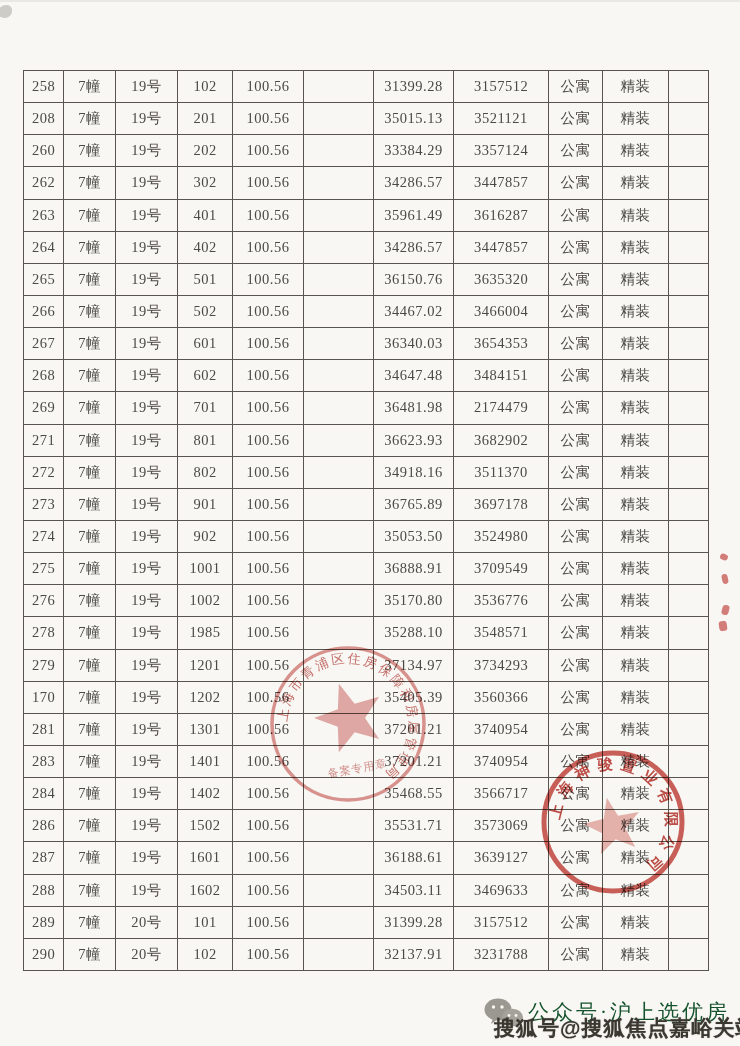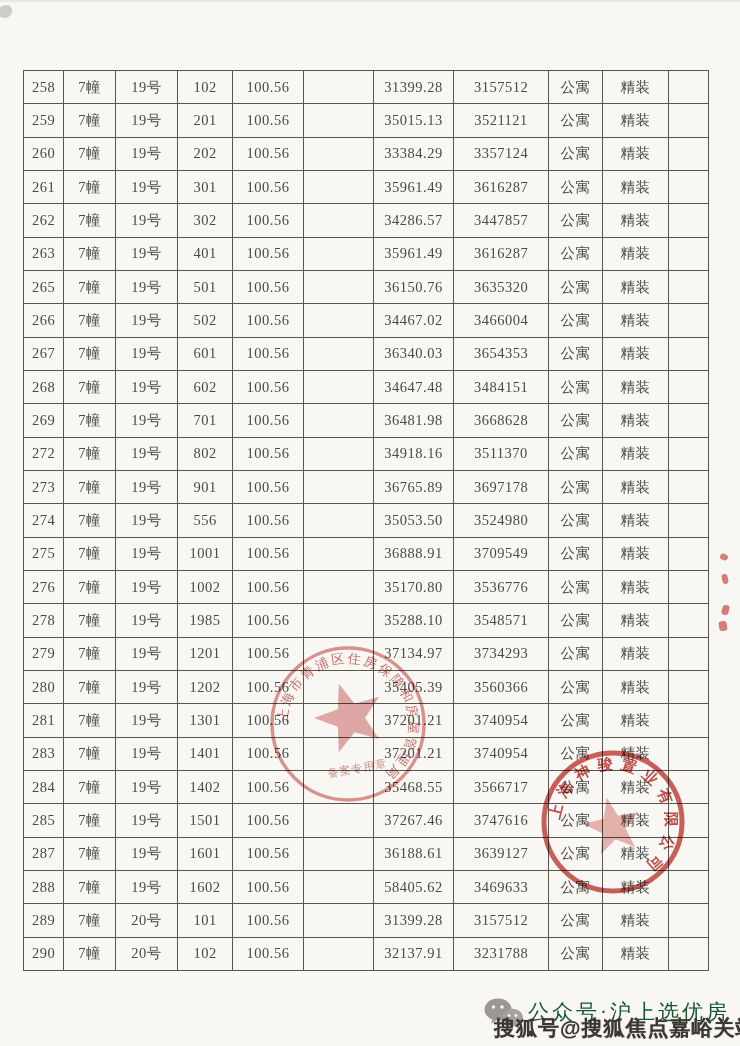--- a/index.html
+++ b/index.html
@@ -81,21 +81,21 @@
       <td>100.56</td>
       <td></td>
       <td>31399.28</td>
       <td>3157512</td>
       <td>公寓</td>
       <td>精装</td>
       <td></td>
     </tr>
 
     <tr>
-      <td>259</td>
+      <td>208</td>
       <td>7幢</td>
       <td>19号</td>
       <td>201</td>
       <td>100.56</td>
       <td></td>
       <td>35015.13</td>
       <td>3521121</td>
       <td>公寓</td>
       <td>精装</td>
       <td></td>
@@ -108,64 +108,64 @@
       <td>202</td>
       <td>100.56</td>
       <td></td>
       <td>33384.29</td>
       <td>3357124</td>
       <td>公寓</td>
       <td>精装</td>
       <td></td>
     </tr>
 
-    <tr>
-      <td>261</td>
-      <td>7幢</td>
-      <td>19号</td>
-      <td>301</td>
+
+    <tr>
+      <td>262</td>
+      <td>7幢</td>
+      <td>19号</td>
+      <td>302</td>
+      <td>100.56</td>
+      <td></td>
+      <td>34286.57</td>
+      <td>3447857</td>
+      <td>公寓</td>
+      <td>精装</td>
+      <td></td>
+    </tr>
+
+    <tr>
+      <td>263</td>
+      <td>7幢</td>
+      <td>19号</td>
+      <td>401</td>
       <td>100.56</td>
       <td></td>
       <td>35961.49</td>
       <td>3616287</td>
       <td>公寓</td>
       <td>精装</td>
       <td></td>
     </tr>
 
     <tr>
-      <td>262</td>
-      <td>7幢</td>
-      <td>19号</td>
-      <td>302</td>
+      <td>264</td>
+      <td>7幢</td>
+      <td>19号</td>
+      <td>402</td>
       <td>100.56</td>
       <td></td>
       <td>34286.57</td>
       <td>3447857</td>
       <td>公寓</td>
       <td>精装</td>
       <td></td>
     </tr>
 
     <tr>
-      <td>263</td>
-      <td>7幢</td>
-      <td>19号</td>
-      <td>401</td>
-      <td>100.56</td>
-      <td></td>
-      <td>35961.49</td>
-      <td>3616287</td>
-      <td>公寓</td>
-      <td>精装</td>
-      <td></td>
-    </tr>
-
-
-    <tr>
       <td>265</td>
       <td>7幢</td>
       <td>19号</td>
       <td>501</td>
       <td>100.56</td>
       <td></td>
       <td>36150.76</td>
       <td>3635320</td>
       <td>公寓</td>
       <td>精装</td>
@@ -215,27 +215,40 @@
     </tr>
 
     <tr>
       <td>269</td>
       <td>7幢</td>
       <td>19号</td>
       <td>701</td>
       <td>100.56</td>
       <td></td>
       <td>36481.98</td>
-      <td>3668628</td>
-      <td>公寓</td>
-      <td>精装</td>
-      <td></td>
-    </tr>
-
-
+      <td>2174479</td>
+      <td>公寓</td>
+      <td>精装</td>
+      <td></td>
+    </tr>
+
+
+    <tr>
+      <td>271</td>
+      <td>7幢</td>
+      <td>19号</td>
+      <td>801</td>
+      <td>100.56</td>
+      <td></td>
+      <td>36623.93</td>
+      <td>3682902</td>
+      <td>公寓</td>
+      <td>精装</td>
+      <td></td>
+    </tr>
 
     <tr>
       <td>272</td>
       <td>7幢</td>
       <td>19号</td>
       <td>802</td>
       <td>100.56</td>
       <td></td>
       <td>34918.16</td>
       <td>3511370</td>
@@ -255,21 +268,21 @@
       <td>3697178</td>
       <td>公寓</td>
       <td>精装</td>
       <td></td>
     </tr>
 
     <tr>
       <td>274</td>
       <td>7幢</td>
       <td>19号</td>
-      <td>556</td>
+      <td>902</td>
       <td>100.56</td>
       <td></td>
       <td>35053.50</td>
       <td>3524980</td>
       <td>公寓</td>
       <td>精装</td>
       <td></td>
     </tr>
 
     <tr>
@@ -323,21 +336,21 @@
       <td>100.56</td>
       <td></td>
       <td>37134.97</td>
       <td>3734293</td>
       <td>公寓</td>
       <td>精装</td>
       <td></td>
     </tr>
 
     <tr>
-      <td>280</td>
+      <td>170</td>
       <td>7幢</td>
       <td>19号</td>
       <td>1202</td>
       <td>100.56</td>
       <td></td>
       <td>35405.39</td>
       <td>3560366</td>
       <td>公寓</td>
       <td>精装</td>
       <td></td>
@@ -379,34 +392,34 @@
       <td>1402</td>
       <td>100.56</td>
       <td></td>
       <td>35468.55</td>
       <td>3566717</td>
       <td>公寓</td>
       <td>精装</td>
       <td></td>
     </tr>
 
-    <tr>
-      <td>285</td>
-      <td>7幢</td>
-      <td>19号</td>
-      <td>1501</td>
-      <td>100.56</td>
-      <td></td>
-      <td>37267.46</td>
-      <td>3747616</td>
-      <td>公寓</td>
-      <td>精装</td>
-      <td></td>
-    </tr>
-
+
+    <tr>
+      <td>286</td>
+      <td>7幢</td>
+      <td>19号</td>
+      <td>1502</td>
+      <td>100.56</td>
+      <td></td>
+      <td>35531.71</td>
+      <td>3573069</td>
+      <td>公寓</td>
+      <td>精装</td>
+      <td></td>
+    </tr>
 
     <tr>
       <td>287</td>
       <td>7幢</td>
       <td>19号</td>
       <td>1601</td>
       <td>100.56</td>
       <td></td>
       <td>36188.61</td>
       <td>3639127</td>
@@ -415,21 +428,21 @@
       <td></td>
     </tr>
 
     <tr>
       <td>288</td>
       <td>7幢</td>
       <td>19号</td>
       <td>1602</td>
       <td>100.56</td>
       <td></td>
-      <td>58405.62</td>
+      <td>34503.11</td>
       <td>3469633</td>
       <td>公寓</td>
       <td>精装</td>
       <td></td>
     </tr>
 
     <tr>
       <td>289</td>
       <td>7幢</td>
       <td>20号</td>

